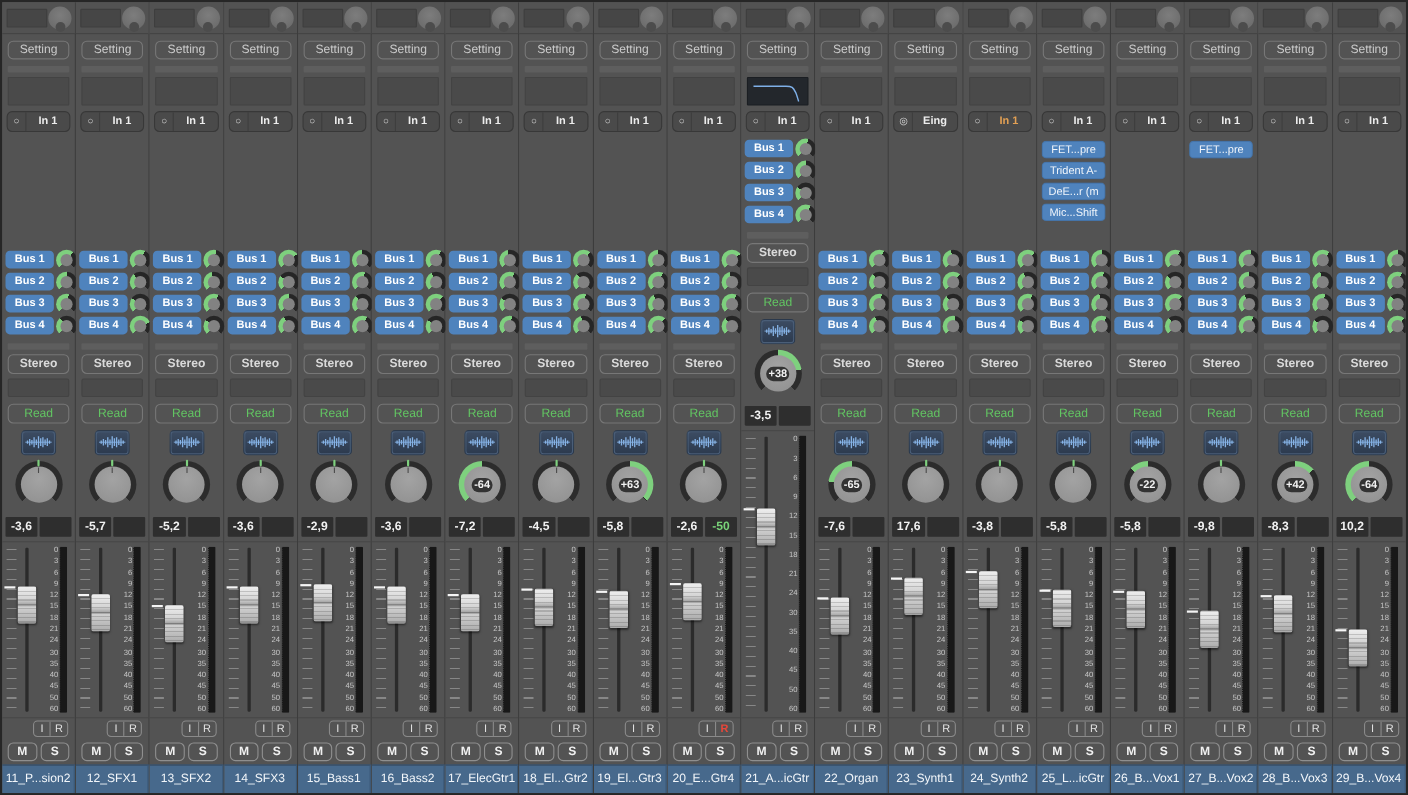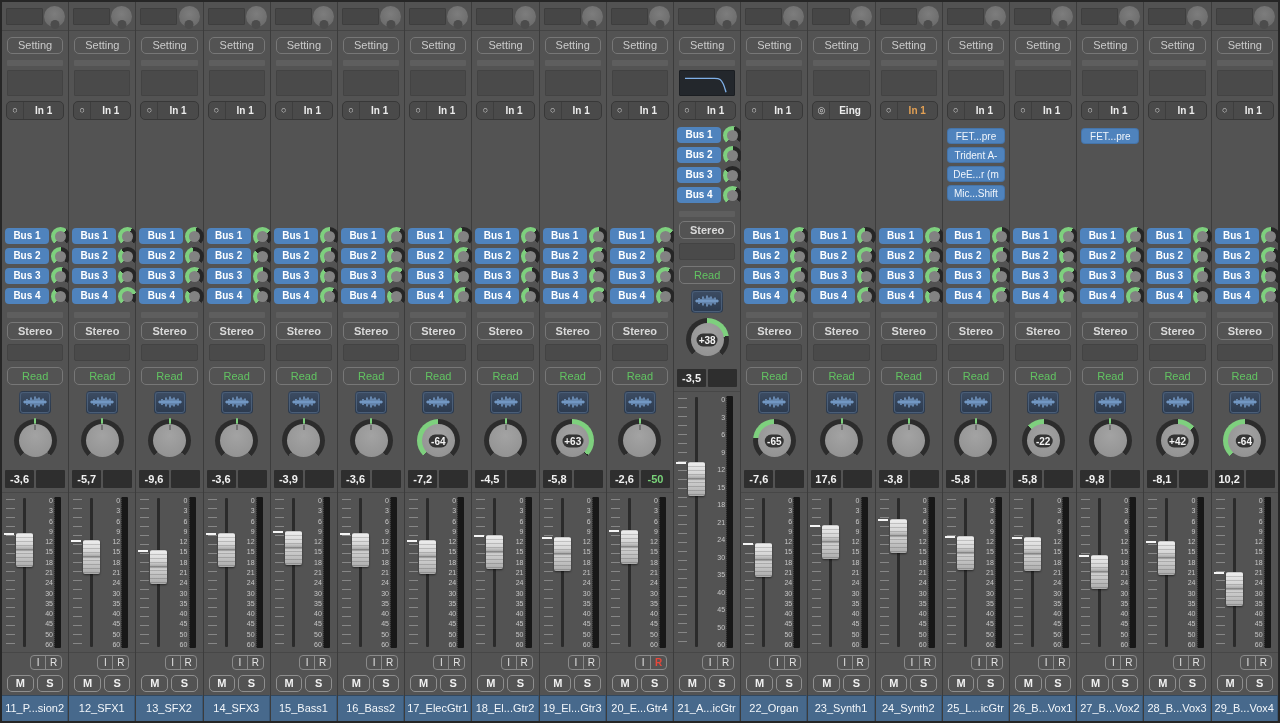--- a/index.html
+++ b/index.html
@@ -437,21 +437,21 @@
     <div class="pan-row">
       <div class="pan-knob" style="background: conic-gradient(from 225deg, rgb(44, 44, 44) 0deg, rgb(44, 44, 44) 270deg, rgba(0, 0, 0, 0) 270deg, rgba(0, 0, 0, 0) 360deg);">
         <div class="pan-inner">
           <div class="pan-pointer" style="display: block;"></div>
 
         </div>
         <div class="pan-tick" style="display: block;"></div>
       </div>
     </div>
     <div class="vol-row">
-      <div class="vol-cell">-9,6</div>
+      <div class="vol-cell">-5,2</div>
       <div class="vol-cell peak-cell"></div>
     </div>
     <div class="fader-sec">
       <div class="ruler"></div>
       <div class="track"></div>
       <div class="fader-dash" style="top: calc(44% - 13px);"></div>
       <div class="fader-cap" style="top: calc(44% - 13px);"></div>
       <div class="meter-scale">
           <span>0</span>
           <span>3</span>
@@ -681,21 +681,21 @@
     <div class="pan-row">
       <div class="pan-knob" style="background: conic-gradient(from 225deg, rgb(44, 44, 44) 0deg, rgb(44, 44, 44) 270deg, rgba(0, 0, 0, 0) 270deg, rgba(0, 0, 0, 0) 360deg);">
         <div class="pan-inner">
           <div class="pan-pointer" style="display: block;"></div>
 
         </div>
         <div class="pan-tick" style="display: block;"></div>
       </div>
     </div>
     <div class="vol-row">
-      <div class="vol-cell">-3,9</div>
+      <div class="vol-cell">-2,9</div>
       <div class="vol-cell peak-cell"></div>
     </div>
     <div class="fader-sec">
       <div class="ruler"></div>
       <div class="track"></div>
       <div class="fader-dash" style="top: calc(29% - 7.9px);"></div>
       <div class="fader-cap" style="top: calc(29% - 7.9px);"></div>
       <div class="meter-scale">
           <span>0</span>
           <span>3</span>
@@ -2275,21 +2275,21 @@
     <div class="pan-row">
       <div class="pan-knob" style="background: conic-gradient(from 225deg, rgb(44, 44, 44) 0deg, rgb(44, 44, 44) 135deg, rgb(126, 208, 126) 135deg, rgb(126, 208, 126) 185.625deg, rgb(44, 44, 44) 185.625deg, rgb(44, 44, 44) 270deg, rgba(0, 0, 0, 0) 270deg, rgba(0, 0, 0, 0) 360deg);">
         <div class="pan-inner">
 
           <div class="pan-pill" style="display: block;">+42</div>
         </div>
 
       </div>
     </div>
     <div class="vol-row">
-      <div class="vol-cell">-8,1</div>
+      <div class="vol-cell">-8,3</div>
       <div class="vol-cell peak-cell"></div>
     </div>
     <div class="fader-sec">
       <div class="ruler"></div>
       <div class="track"></div>
       <div class="fader-dash" style="top: calc(37% - 10.6px);"></div>
       <div class="fader-cap" style="top: calc(37% - 10.6px);"></div>
       <div class="meter-scale">
           <span>0</span>
           <span>3</span>

